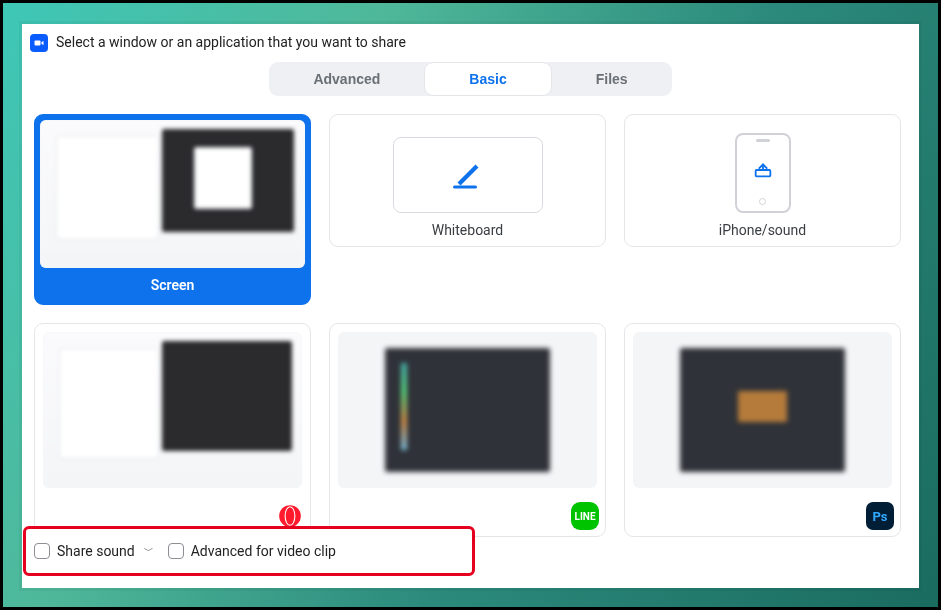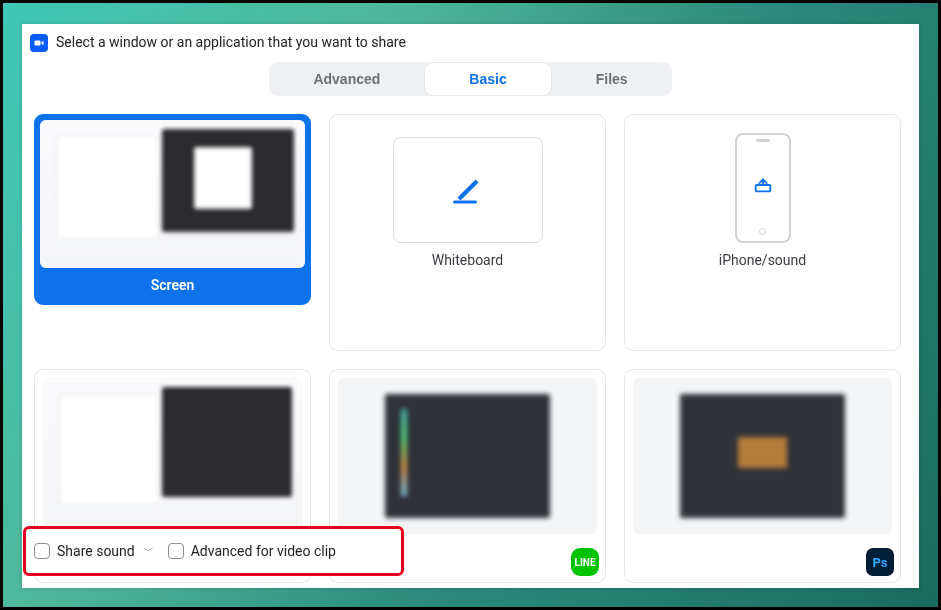--- a/index.html
+++ b/index.html
@@ -62,21 +62,21 @@
     display: grid;
     grid-template-columns: repeat(3, 1fr);
     gap: 18px;
     padding: 8px 18px 0 12px;
   }
   .tile {
     position: relative;
     background: #fff;
     border: 1px solid #e4e6ea;
     border-radius: 9px;
-    height: 237px;
+    height: 133px;
     display: flex; flex-direction: column;
     align-items: center; justify-content: flex-start;
     overflow: hidden;
     cursor: pointer;
   }
   .tile.selected {
     border: 3px solid #0e72ed;
     background: #0e72ed;
     height: 191px;
   }
@@ -157,21 +157,21 @@
     display:flex; flex-direction:column; align-items:center; justify-content:space-between;
     padding: 4px 0 6px 0;
   }
   .ip-speaker { width: 14px; height: 3px; background:#d0d2d7; border-radius:2px; }
   .ip-home { width:7px; height:7px; border:1.5px solid #d0d2d7; border-radius:50%; }
   .ip-box svg { width: 22px; height: 22px; }
   
   .highlight-box {
     position:absolute;
     left: 1px; bottom: 12px;
-    width: 381px; height: 50px;
+    width: 452px; height: 50px;
     border: 3px solid #e6001f;
     border-radius: 6px;
     display:flex; align-items:center;
     padding: 0 8px;
     gap: 14px;
     background: #fff;
   }
   .chk {
     display:flex; align-items:center; gap:7px;
     font-size:14px; color:#222;

